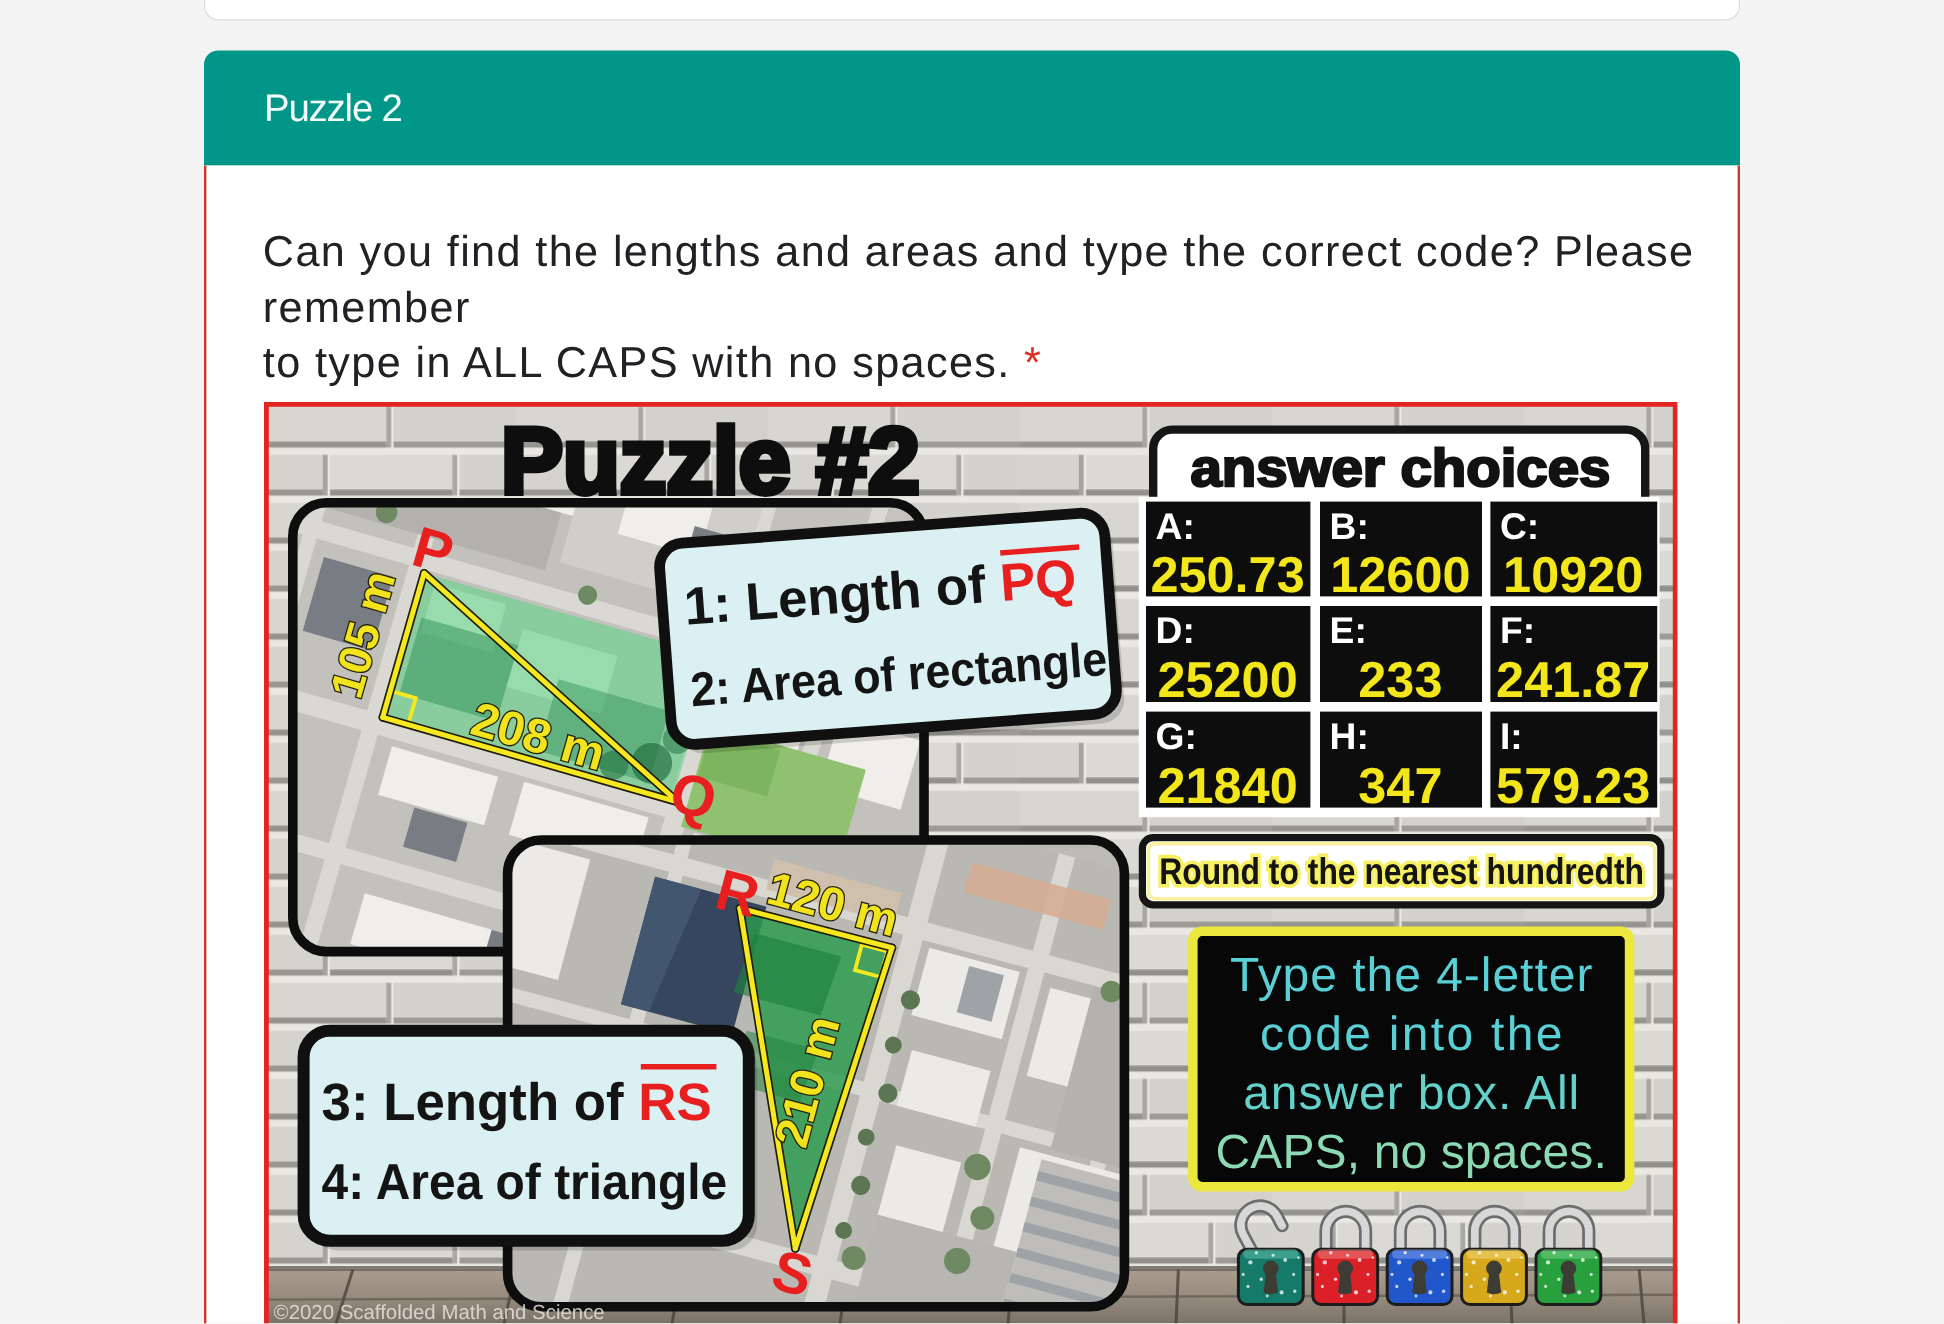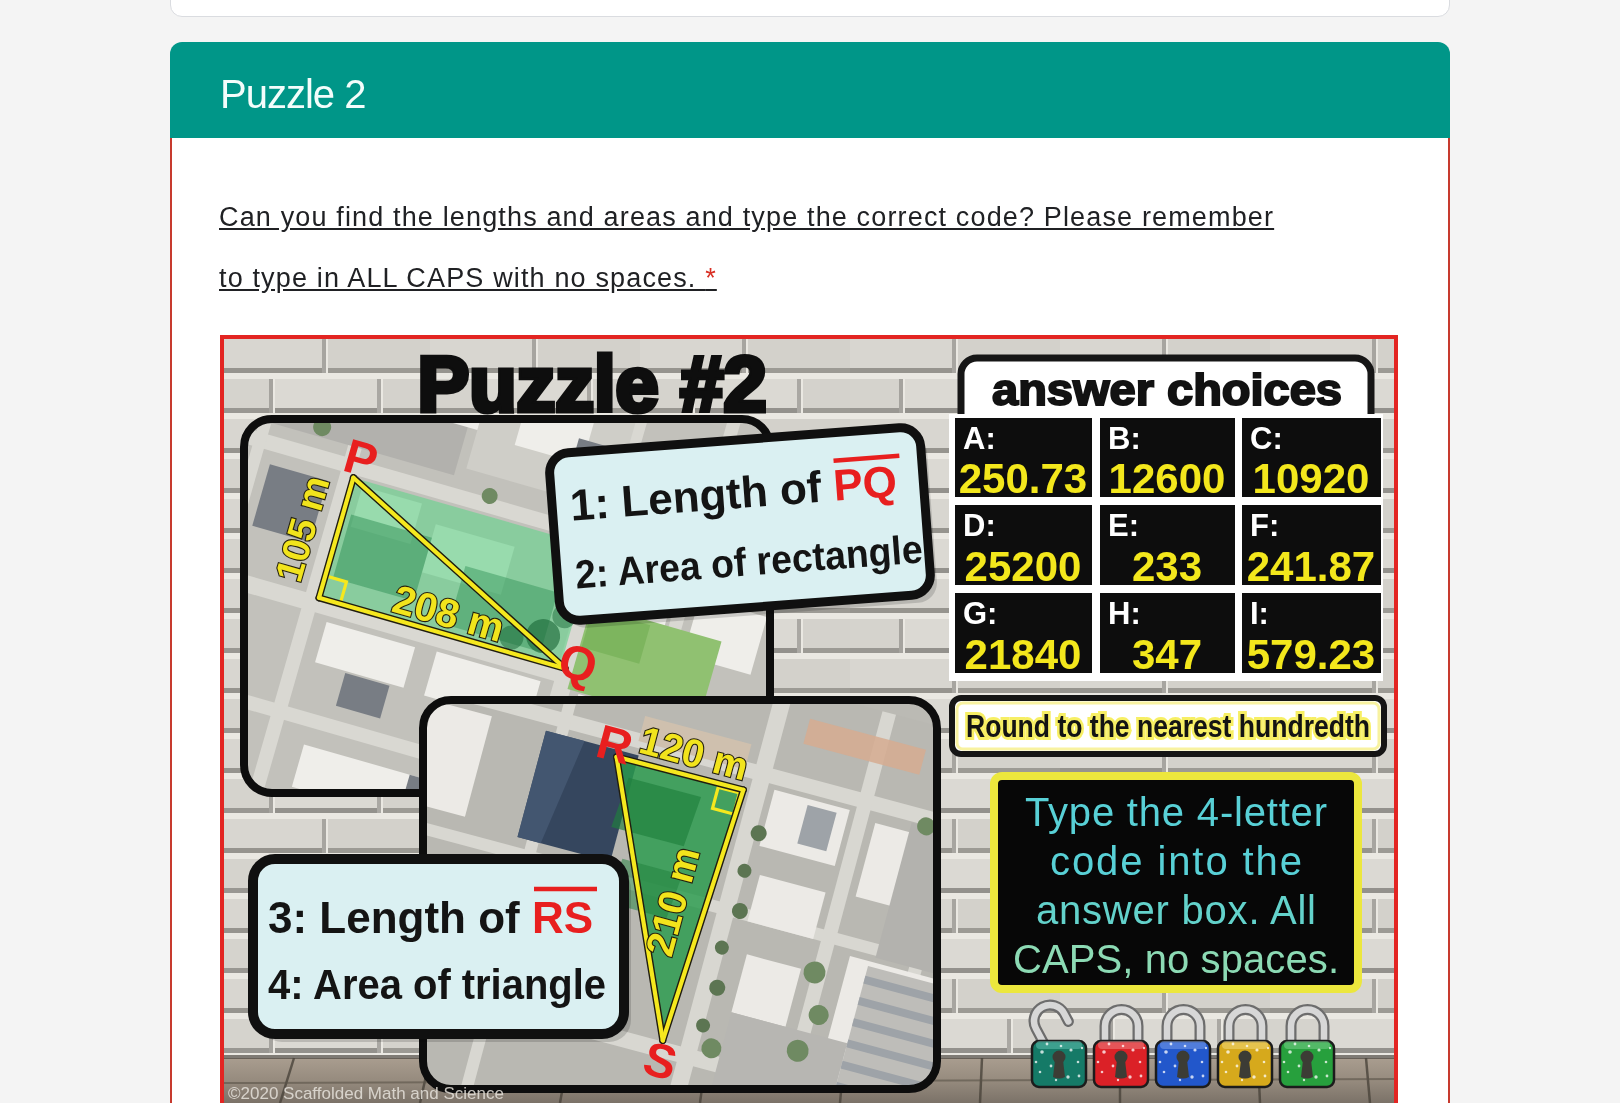--- a/index.html
+++ b/index.html
@@ -1,22 +1,22 @@
 <!DOCTYPE html>
 <html><head>
 <meta charset="utf-8">
 <style>
 html,body{margin:0;padding:0;background:#f4f4f4;}
 *{box-sizing:border-box;}
 .page{position:relative;width:1620px;height:1103px;overflow:hidden;font-family:"Liberation Sans",sans-serif;}
 .topcard{position:absolute;left:170px;top:-40px;width:1280px;height:57px;background:#fff;border:1px solid #dadce0;border-radius:12px;}
 .cardhead{position:absolute;left:170px;top:42px;width:1280px;height:96px;background:#009688;border-radius:12px 12px 0 0;}
-.cardhead .t{position:absolute;left:50px;top:30px;font-size:40px;color:#f3fdfb;letter-spacing:-1px;}
+.cardhead .t{position:absolute;left:50px;top:30px;font-size:32px;color:#f3fdfb;letter-spacing:-1px;}
 .cardbody{position:absolute;left:170px;top:138px;width:1280px;height:965px;background:#fff;border-left:2px solid #c73a2e;border-right:2px solid #c73a2e;}
-.q{position:absolute;left:219px;top:187px;width:1210px;font-size:27px;letter-spacing:1.15px;line-height:61px;color:#202124;text-decoration:underline;}
+.q{position:absolute;left:219px;top:187px;width:1210px;font-size:36px;letter-spacing:1.15px;line-height:46px;color:#202124;}
 .q .ast{color:#d93025;}
 .gfx{position:absolute;left:220px;top:335px;}
 </style>
 </head>
 <body>
 <div class="page">
   <div class="topcard"></div>
   <div class="cardhead">
       <div class="t">Puzzle 2</div>
     </div>

